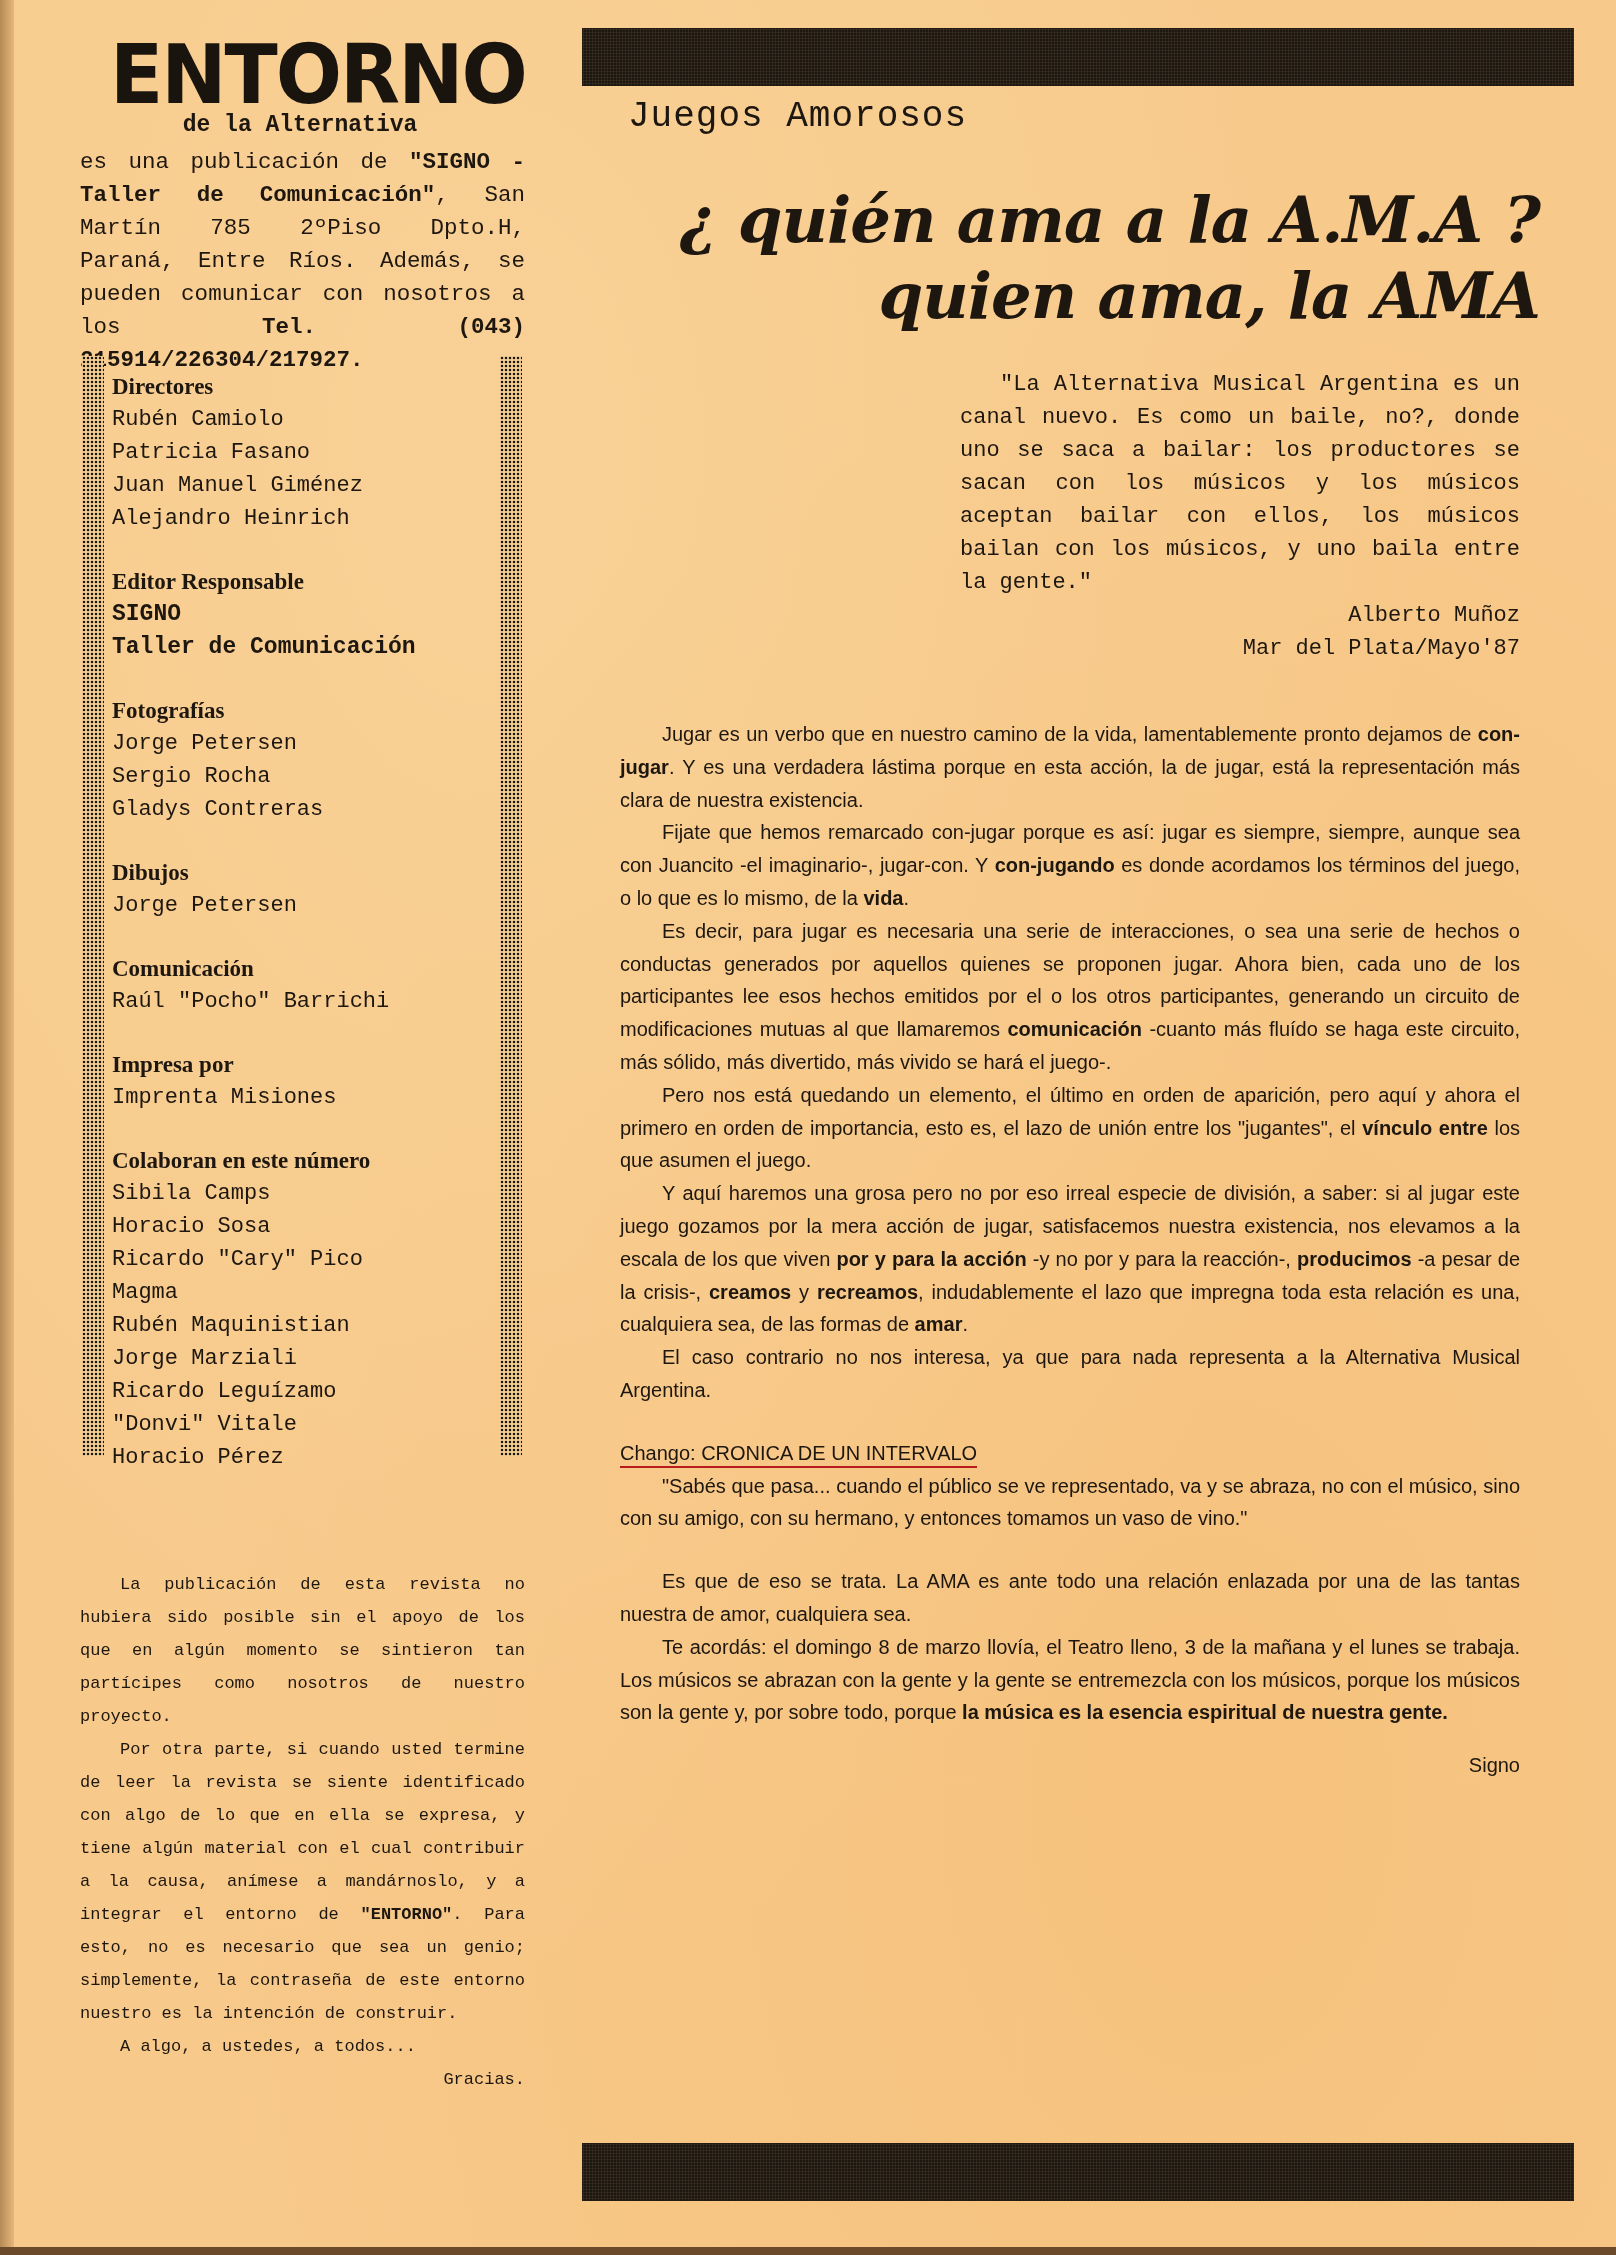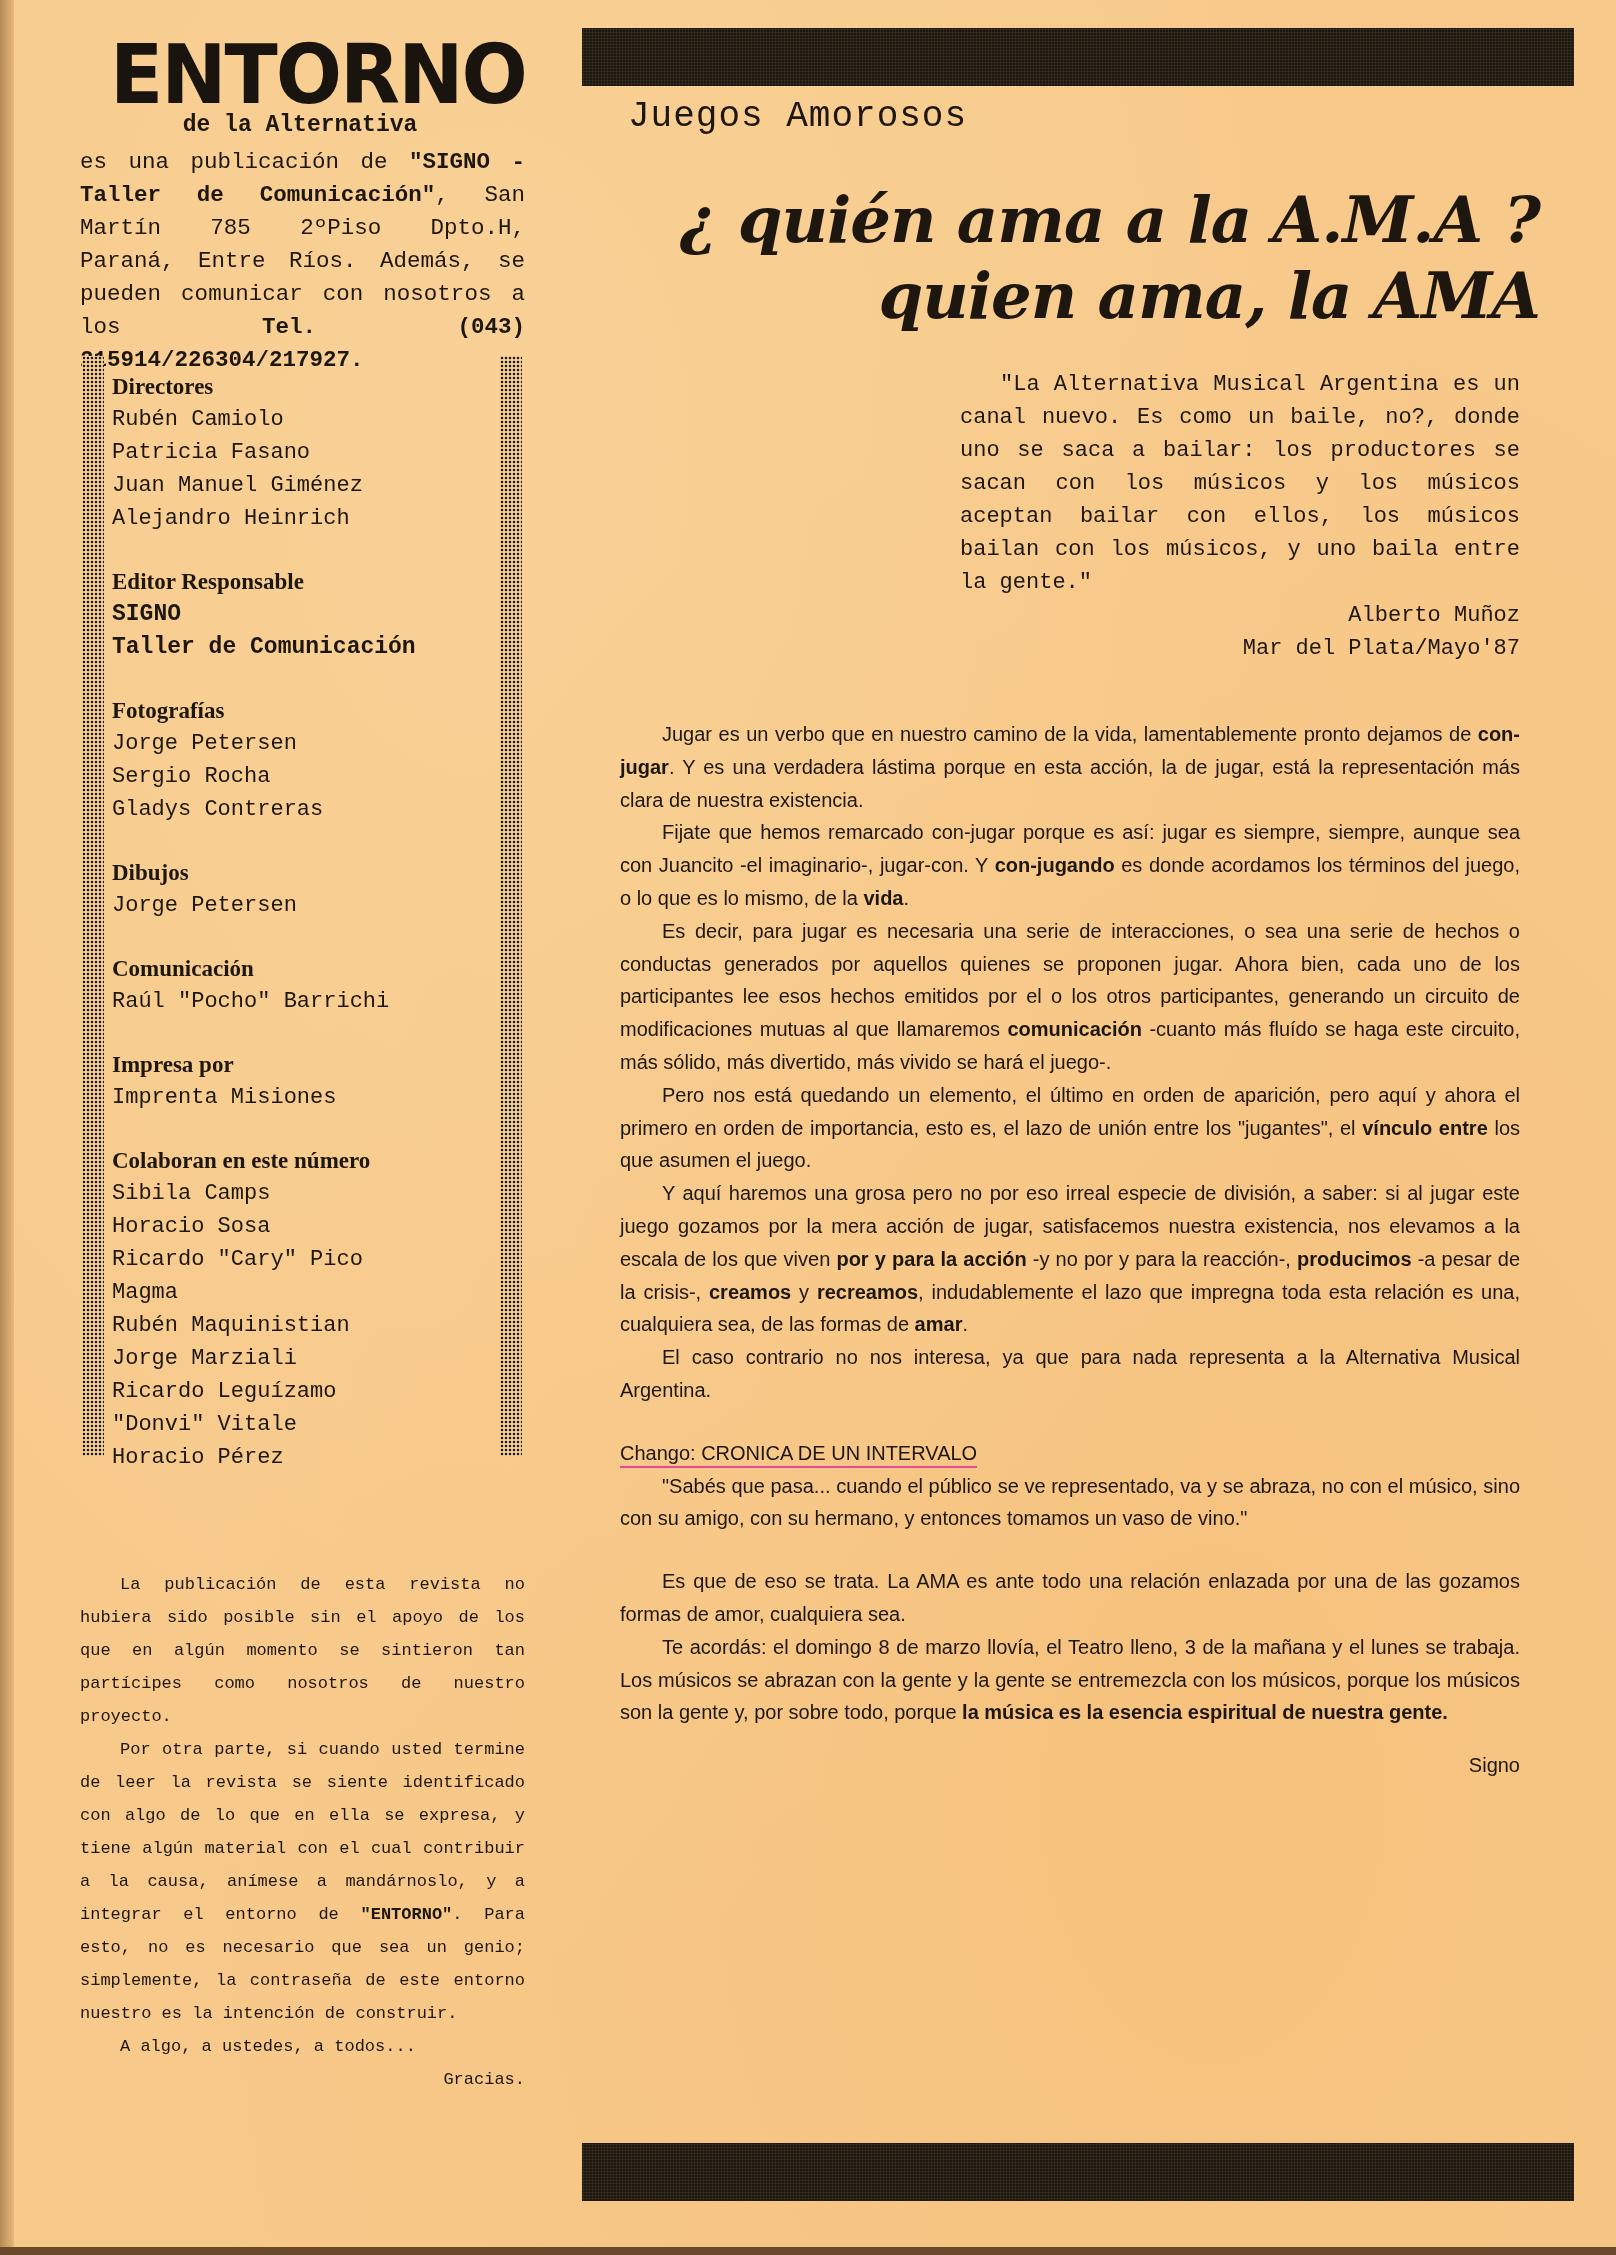--- a/index.html
+++ b/index.html
@@ -64,21 +64,21 @@
       line-height: 33px; text-align: justify; }
     .quote p { margin: 0; text-indent: 40px; }
     .quote .attr { text-align: right; text-indent: 0; }
 
     .body { position: absolute; left: 620px; top: 718px; width: 900px;
       font-family: "Liberation Sans", sans-serif; font-stretch: condensed; font-size: 20px;
       line-height: 32.8px; text-align: justify; transform-origin: left top; }
     .body p { margin: 0; text-indent: 42px; }
     .body b { font-weight: bold; }
     .body .chango { margin-top: 30px; text-indent: 0; }
-    .body .chango span { border-bottom: 2px solid #ec4899; padding-bottom: 2px; }
+    .body .chango span { border-bottom: 2px solid #b91c1c; padding-bottom: 2px; }
     .body .gap { margin-top: 30px; }
     .body .signo { text-align: right; margin-top: 20px; text-indent: 0; }
   </style>
 </head>
 <body>
 
 <div class="left-edge"></div>
 
 <div class="masthead">ENTORNO</div>
 <div class="subtitle">de la Alternativa</div>
@@ -157,19 +157,19 @@
 
 <div class="body">
   <p><span>Jugar es un verbo que en nuestro camino de la vida, lamentablemente pronto dejamos de </span><b>con-jugar</b><span>. Y es una verdadera lástima porque en esta acción, la de jugar, está la representación más clara de nuestra existencia.</span></p>
   <p><span>Fijate que hemos remarcado con-jugar porque es así: jugar es siempre, siempre, aunque sea con Juancito -el imaginario-, jugar-con. Y </span><b>con-jugando</b><span> es donde acordamos los términos del juego, o lo que es lo mismo, de la </span><b>vida</b><span>.</span></p>
   <p><span>Es decir, para jugar es necesaria una serie de interacciones, o sea una serie de hechos o conductas generados por aquellos quienes se proponen jugar. Ahora bien, cada uno de los participantes lee esos hechos emitidos por el o los otros participantes, generando un circuito de modificaciones mutuas al que llamaremos </span><b>comunicación</b><span> -cuanto más fluído se haga este circuito, más sólido, más divertido, más vivido se hará el juego-.</span></p>
   <p><span>Pero nos está quedando un elemento, el último en orden de aparición, pero aquí y ahora el primero en orden de importancia, esto es, el lazo de unión entre los "jugantes", el </span><b>vínculo entre</b><span> los que asumen el juego.</span></p>
   <p><span>Y aquí haremos una grosa pero no por eso irreal especie de división, a saber: si al jugar este juego gozamos por la mera acción de jugar, satisfacemos nuestra existencia, nos elevamos a la escala de los que viven </span><b>por y para la acción</b><span> -y no por y para la reacción-, </span><b>producimos</b><span> -a pesar de la crisis-, </span><b>creamos</b><span> y </span><b>recreamos</b><span>, indudablemente el lazo que impregna toda esta relación es una, cualquiera sea, de las formas de </span><b>amar</b><span>.</span></p>
   <p>El caso contrario no nos interesa, ya que para nada representa a la Alternativa Musical Argentina.</p>
   <p class="chango"><span>Chango: CRONICA DE UN INTERVALO</span></p>
   <p>"Sabés que pasa... cuando el público se ve representado, va y se abraza, no con el músico, sino con su amigo, con su hermano, y entonces tomamos un vaso de vino."</p>
-  <p class="gap">Es que de eso se trata. La AMA es ante todo una relación enlazada por una de las gozamos formas de amor, cualquiera sea.</p>
+  <p class="gap">Es que de eso se trata. La AMA es ante todo una relación enlazada por una de las tantas nuestra de amor, cualquiera sea.</p>
   <p><span>Te acordás: el domingo 8 de marzo llovía, el Teatro lleno, 3 de la mañana y el lunes se trabaja. Los músicos se abrazan con la gente y la gente se entremezcla con los músicos, porque los músicos son la gente y, por sobre todo, porque </span><b>la música es la esencia espiritual de nuestra gente.</b></p>
   <p class="signo">Signo</p>
 </div>
 
 <div class="bar bottom"></div>
 <div class="bottom-edge"></div>
 
 </body></html>

